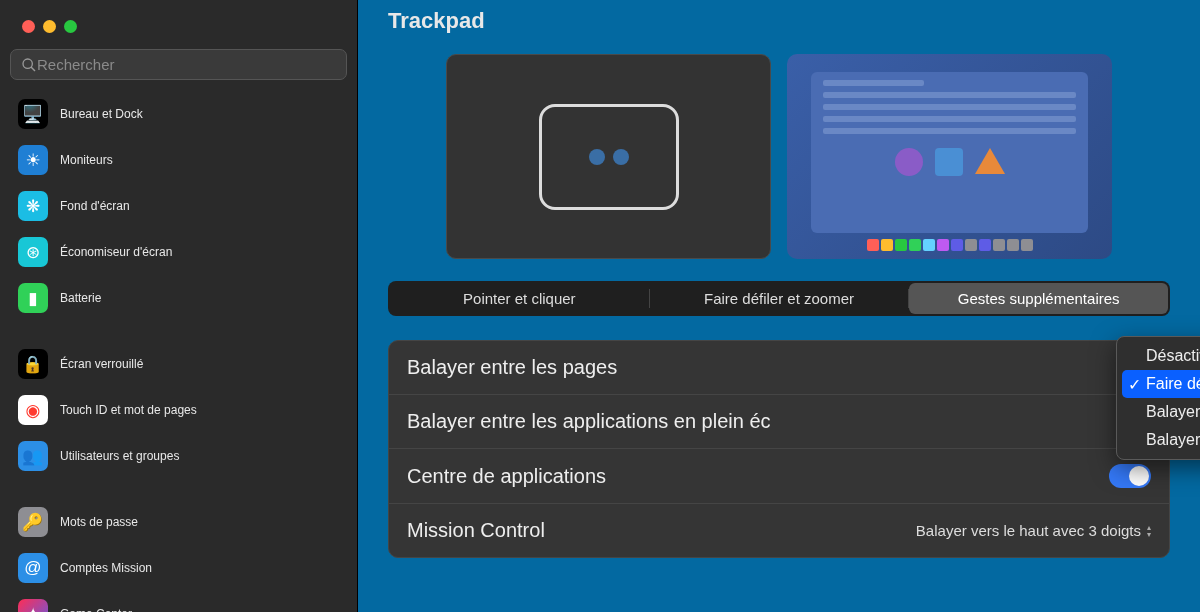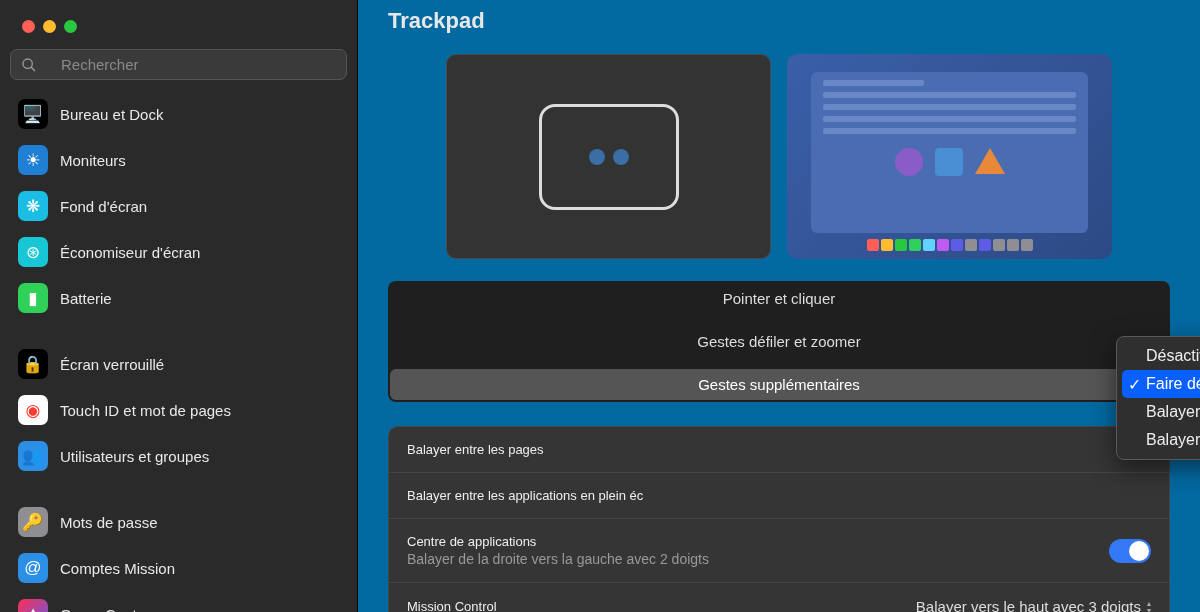--- a/index.html
+++ b/index.html
@@ -7,29 +7,29 @@
   
   
   .sidebar { width: 358px; background: #2a2a2a; height: 100%; display: flex; flex-direction: column; border-right: 1px solid #000; }
   .traffic-lights { display: flex; gap: 8px; padding: 20px 0 12px 22px; }
   .traffic-light { width: 13px; height: 13px; border-radius: 50%; }
   .tl-red { background: #ff5f57; }
   .tl-yellow { background: #febc2e; }
   .tl-green { background: #28c840; }
   
   .search-wrap { padding: 4px 10px 8px 10px; }
-  .search-box { display: flex; align-items: center; background: #3a3a3a; border: 1px solid #555; border-radius: 7px; padding: 6px 10px; gap: 24px; }
+  .search-box { display: flex; align-items: center; background: #3a3a3a; border: 1px solid #555; border-radius: 7px; padding: 6px 10px; gap: 0; }
   .search-icon-svg { width: 16px; height: 16px; fill: none; stroke: #999; stroke-width: 2; }
   .search-input { background: transparent; border: none; outline: none; color: #e8e8e8; font-size: 15px; flex: 1; }
   .search-input::placeholder { color: #8a8a8a; }
   
   .sidebar-list { flex: 1; overflow-y: auto; padding: 4px 10px; }
   .sidebar-item { display: flex; align-items: center; gap: 12px; padding: 7px 8px; border-radius: 6px; cursor: pointer; margin-bottom: 2px; }
   .sb-icon { width: 30px; height: 30px; border-radius: 7px; display: flex; align-items: center; justify-content: center; font-size: 17px; flex-shrink: 0; }
-  .sb-label { font-size: 15px; color: #e8e8e8; }
+  .sb-label { font-size: 12px; color: #e8e8e8; }
   .sidebar-spacer { height: 20px; }
   
   
   .main { flex: 1; background: #0369a1; padding: 8px 30px; overflow-y: auto; position: relative; }
   .page-title { font-size: 22px; font-weight: 700; margin-bottom: 20px; }
   
   .preview-row { display: flex; gap: 16px; justify-content: center; margin-bottom: 22px; }
   .preview-box { width: 325px; height: 205px; border-radius: 10px; border: 1px solid #4a4a4a; background: #333; display: flex; align-items: center; justify-content: center; }
   .trackpad-shape { width: 140px; height: 106px; border: 3px solid #ddd; border-radius: 16px; display: flex; align-items: center; justify-content: center; gap: 8px; }
   .finger-dot { width: 16px; height: 16px; background: #3a6ea5; border-radius: 50%; }
@@ -39,30 +39,30 @@
   .mock-bar { height: 6px; background: #6a88c5; border-radius: 2px; }
   .mock-bar.short { width: 40%; }
   .mock-shapes { display: flex; gap: 12px; margin-top: 8px; justify-content: center; }
   .mock-circle { width: 28px; height: 28px; background: #8a5cc7; border-radius: 50%; }
   .mock-square { width: 28px; height: 28px; background: #4a8fd4; border-radius: 4px; }
   .mock-tri { width: 0; height: 0; border-left: 15px solid transparent; border-right: 15px solid transparent; border-bottom: 26px solid #e8893a; }
   .mock-dock { display: flex; gap: 2px; justify-content: center; margin-top: 6px; }
   .dock-dot { width: 12px; height: 12px; border-radius: 2px; }
   
   
-  .tabs { display: flex; background: #1f1f1f; border-radius: 8px; padding: 2px; margin-bottom: 24px; flex-direction: column; }
+  .tabs { display: flex; background: #1f1f1f; border-radius: 8px; padding: 2px; margin-bottom: 24px; }
   .tab { flex: 1; text-align: center; padding: 7px 0; font-size: 15px; border-radius: 6px; cursor: pointer; color: #ddd; }
   .tab.active { background: #555; color: #fff; }
   .tab-sep { width: 1px; background: #444; margin: 6px 0; }
   
   
   .settings-panel { background: #353535; border-radius: 10px; border: 1px solid #454545; }
   .setting-row { display: flex; align-items: center; justify-content: space-between; padding: 15px 18px; border-bottom: 1px solid #454545; }
   .setting-row:last-child { border-bottom: none; }
-  .setting-title { font-size: 13px; color: #eee; }
+  .setting-title { font-size: 20px; color: #eee; }
   .setting-sub { font-size: 14px; color: #999; margin-top: 2px; }
   .setting-val { display: flex; align-items: center; gap: 6px; font-size: 15px; color: #ddd; }
   .chevrons { display: inline-flex; flex-direction: column; font-size: 8px; line-height: 7px; color: #aaa; }
   
   .toggle { width: 42px; height: 24px; background: #3478f6; border-radius: 12px; position: relative; }
   .toggle::after { content: ''; position: absolute; width: 20px; height: 20px; background: #fff; border-radius: 50%; top: 2px; right: 2px; }
   
   
   .dropdown-popup { position: absolute; top: 336px; left: 758px; width: 392px; background: #2f2f2f; border: 1px solid #5a5a5a; border-radius: 8px; padding: 5px; box-shadow: 0 8px 24px rgba(0,0,0,0.5); z-index: 10; }
   .dd-option { padding: 5px 24px; font-size: 16px; border-radius: 5px; cursor: pointer; position: relative; color: #eee; }
@@ -173,39 +173,38 @@
           <div class="dock-dot" style="background: rgb(142, 142, 147);"></div>
           <div class="dock-dot" style="background: rgb(142, 142, 147);"></div>
           <div class="dock-dot" style="background: rgb(142, 142, 147);"></div>
         </div>
     </div>
   </div>
 
   <div class="tabs">
     <div class="tab">Pointer et cliquer</div>
     <div class="tab-sep"></div>
-    <div class="tab">Gestes défiler et zoomer</div>
+    <div class="tab">Faire défiler et zoomer</div>
     <div class="tab-sep"></div>
     <div class="tab active">Gestes supplémentaires</div>
   </div>
 
   <div class="settings-panel">
     <div class="setting-row">
       <div class="setting-title">Balayer entre les pages</div>
       <div class="setting-val">
         <span class="chevrons"></span>
       </div>
     </div>
     <div class="setting-row">
       <div class="setting-title">Balayer entre les applications en plein éc</div>
     </div>
     <div class="setting-row">
       <div>
         <div class="setting-title">Centre de applications</div>
-        <div class="setting-sub">Balayer de la droite vers la gauche avec 2 doigts</div>
       </div>
       <div class="toggle"></div>
     </div>
     <div class="setting-row">
       <div class="setting-title">Mission Control</div>
       <div class="setting-val">
         <span>Balayer vers le haut avec 3 doigts</span>
         <span class="chevrons">▴<br>▾</span>
       </div>
     </div>

